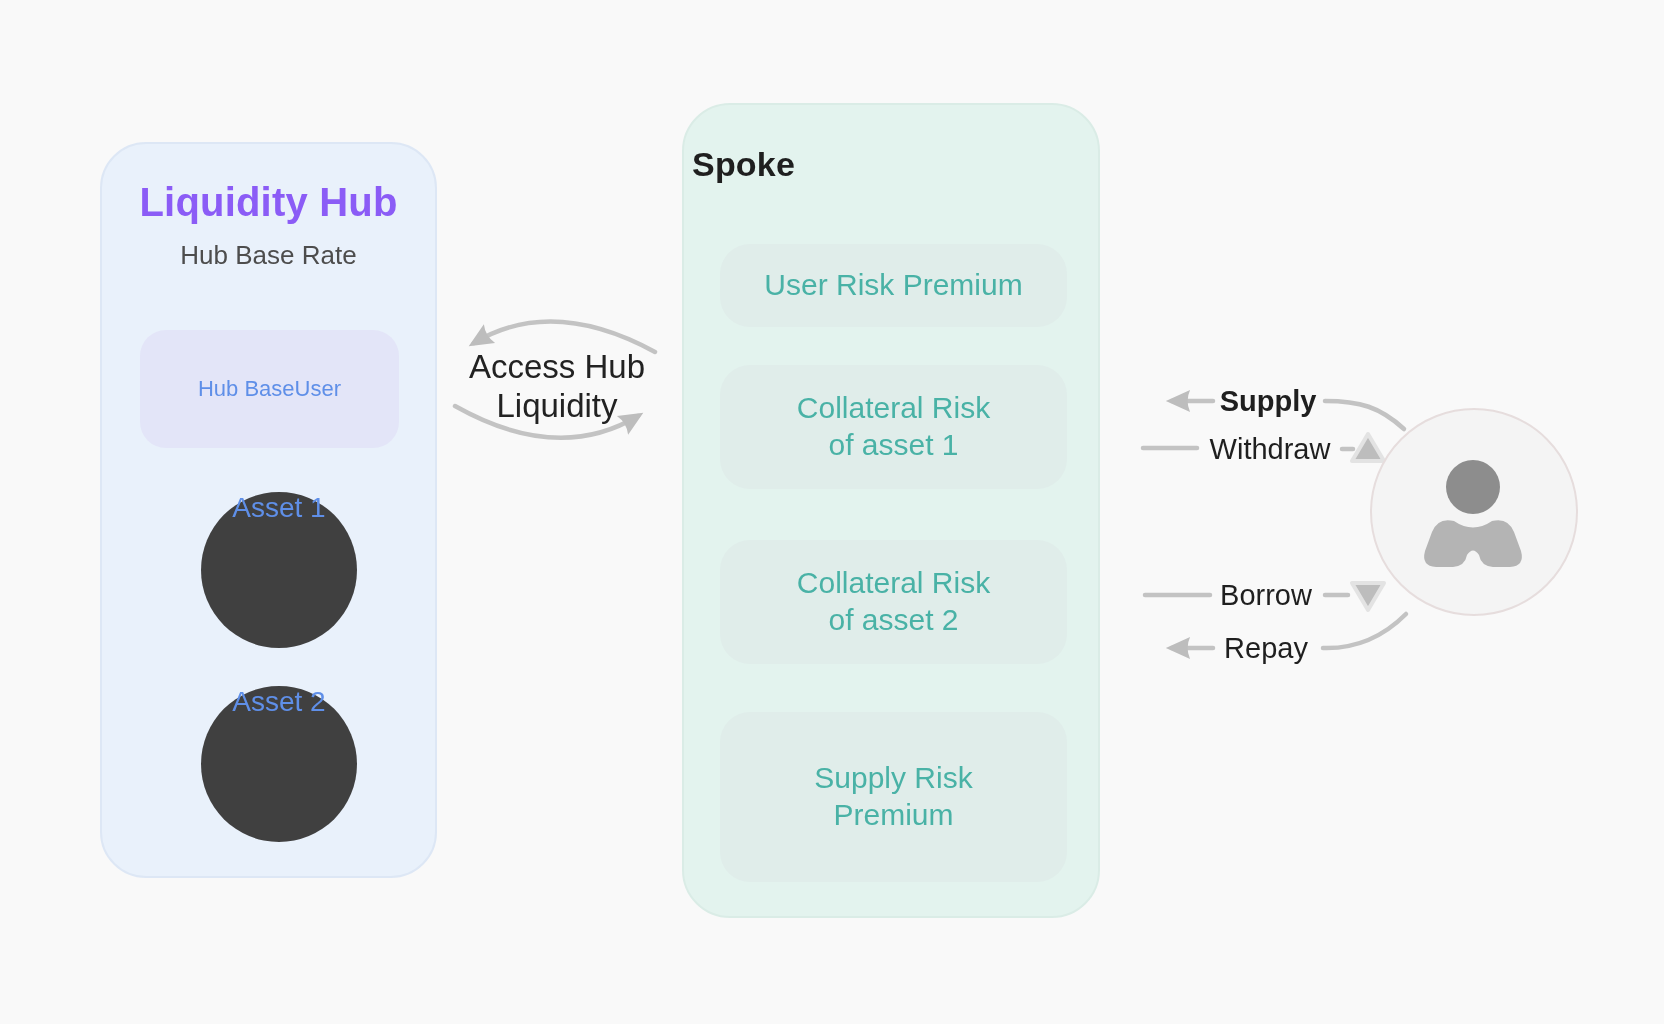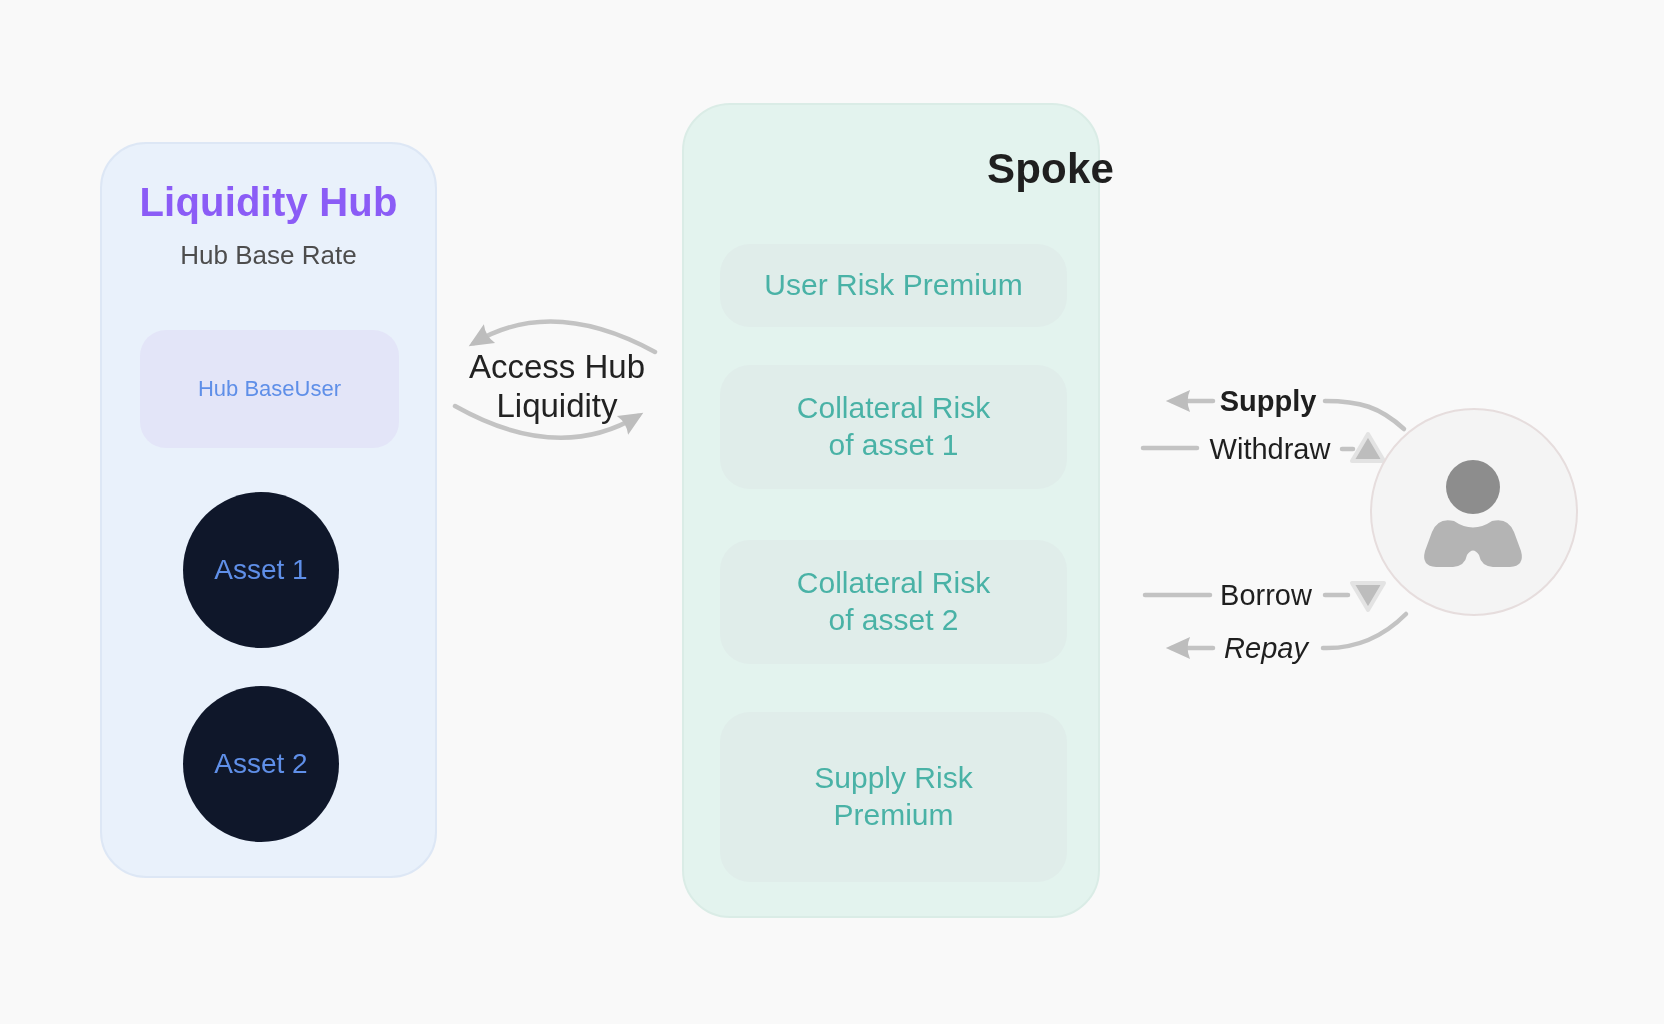--- a/index.html
+++ b/index.html
@@ -23,35 +23,35 @@
     position:absolute;left:0;top:96px;width:100%;text-align:center;
     font-size:26px;font-weight:400;color:#4d4d4d;
   }
   .hub-rate-box{
     position:absolute;left:38px;top:186px;width:259px;height:118px;
     background:#e3e5f8;border-radius:26px;
     display:flex;flex-direction:row;align-items:center;justify-content:center;
     font-size:22px;font-weight:500;color:#5f8fe8;line-height:1.25;
   }
   .asset-circle{
-    position:absolute;left:81px;width:156px;height:156px;border-radius:50%;
-    background:#0f172a;
-    display:flex;align-items:center;justify-content:center;
+    position:absolute;left:99px;width:156px;height:156px;border-radius:50%;
+    background:#404040;
+    display:flex;justify-content:center;
     font-size:28px;font-weight:500;color:#5f8fe8;
   }
   .asset-1{top:348px;}
   .asset-2{top:542px;}
   
   .spoke-panel{
     left:682px;top:103px;width:418px;height:815px;
     background:#e3f3ee;border:2px solid #daece6;border-radius:48px;
   }
   .spoke-title{
-    position:absolute;left:16px;top:40px;width:100%;text-align:right;
-    font-size:42px;font-weight:700;color:#1f1f1f;letter-spacing:.2px;
+    position:absolute;left:8px;top:40px;width:100%;text-align:left;
+    font-size:34px;font-weight:700;color:#1f1f1f;letter-spacing:.2px;
   }
   .spoke-box{
     position:absolute;left:36px;width:347px;
     background:#e0edea;border-radius:30px;
     display:flex;flex-direction:column;align-items:center;justify-content:center;
     font-size:30px;font-weight:500;color:#49b2a6;line-height:1.23;text-align:center;
   }
   .spoke-box-1{top:139px;height:83px;}
   .spoke-box-2{top:260px;height:124px;}
   .spoke-box-3{top:435px;height:124px;}
@@ -64,21 +64,21 @@
     white-space:pre-line;
   }
   
   .action-label{
     position:absolute;transform:translate(-50%,-50%);
     font-size:29px;font-weight:500;color:#1f1f1f;white-space:nowrap;
   }
   .supply-label{left:1268px;top:401px;font-weight:bold;}
   .withdraw-label{left:1270px;top:449px;}
   .borrow-label{left:1266px;top:595px;}
-  .repay-label{left:1266px;top:648px;font-style:italic;}
+  .repay-label{left:1266px;top:648px;}
   
   .user-circle{
     position:absolute;left:1370px;top:408px;width:208px;height:208px;
     border-radius:50%;background:#f4f4f4;border:2px solid #e6dddd;box-sizing:border-box;
   }
   .arrow-layer{position:absolute;left:0;top:0;width:1664px;height:1024px;pointer-events:none;}
 </style>
 </head>
 <body>
 

